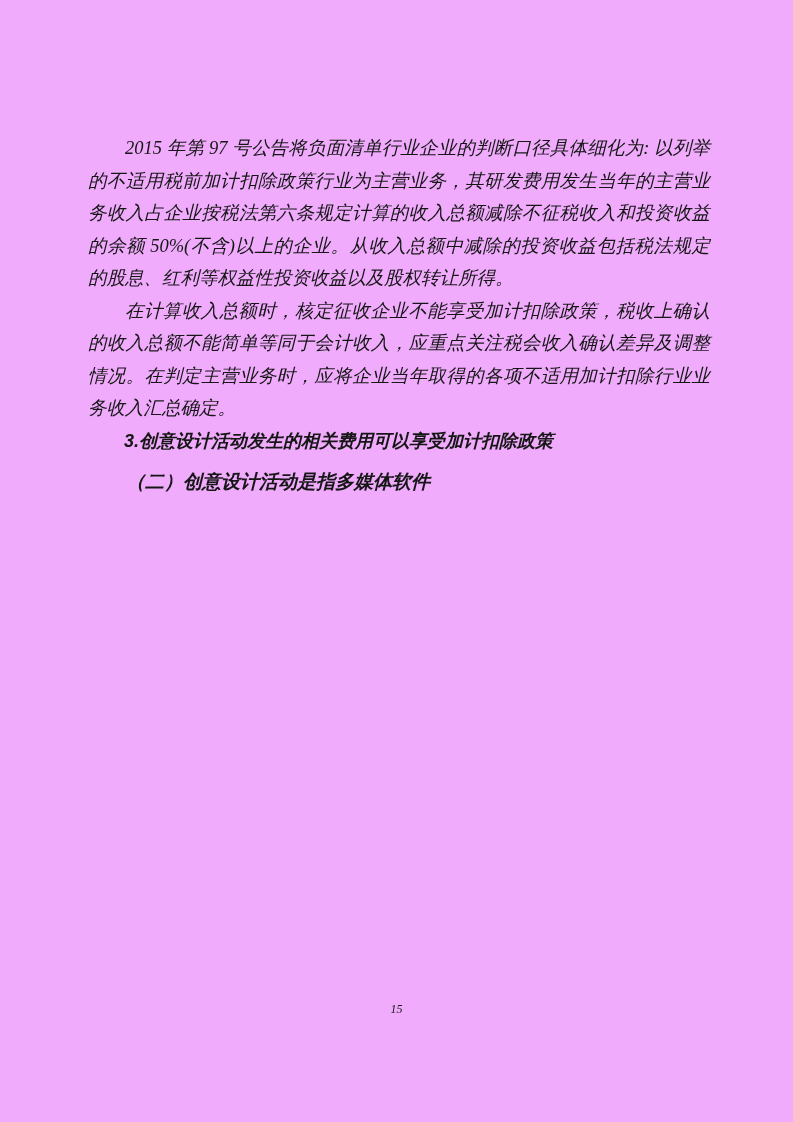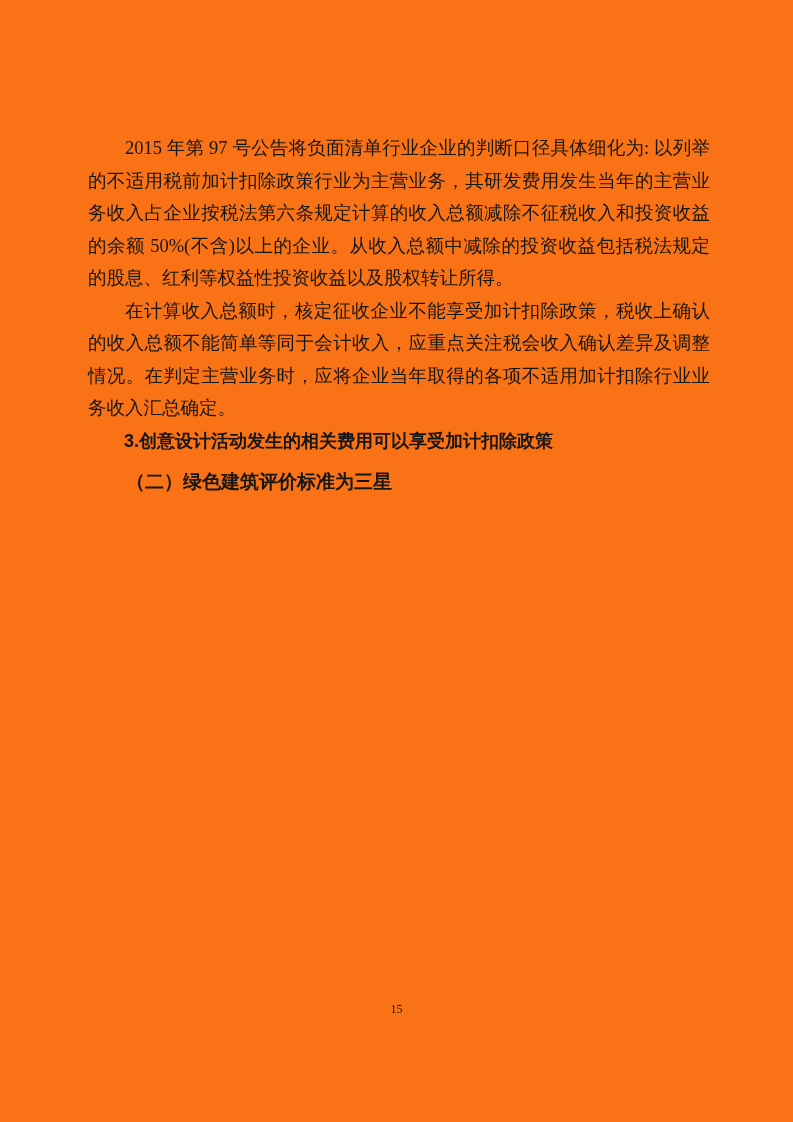--- a/index.html
+++ b/index.html
@@ -4,24 +4,25 @@
 <style>
   html, body {
     margin: 0;
     padding: 0;
     background: #ffffff;
   }
   .page {
     position: relative;
     width: 793px;
     height: 1122px;
-    background: #f97316;
+    background: #f0abfc;
     overflow: hidden;
     font-family: "Liberation Serif", "DejaVu Serif", serif;
     color: #161616;
+    font-style: italic;
   }
   .content {
     position: absolute;
     left: 88px;
     top: 132px;
     width: 622px;
   }
   .para {
     margin: 0;
     font-size: 18.5px;
@@ -56,16 +57,16 @@
   }
 </style>
 </head>
 <body>
 
 <div class="page">
   <div class="content">
     <p class="para">2015 年第 97 号公告将负面清单行业企业的判断口径具体细化为: 以列举的不适用税前加计扣除政策行业为主营业务，其研发费用发生当年的主营业务收入占企业按税法第六条规定计算的收入总额减除不征税收入和投资收益的余额 50%(不含)以上的企业。从收入总额中减除的投资收益包括税法规定的股息、红利等权益性投资收益以及股权转让所得。</p>
     <p class="para">在计算收入总额时，核定征收企业不能享受加计扣除政策，税收上确认的收入总额不能简单等同于会计收入，应重点关注税会收入确认差异及调整情况。在判定主营业务时，应将企业当年取得的各项不适用加计扣除行业业务收入汇总确定。</p>
     <p class="para h-num">3.创意设计活动发生的相关费用可以享受加计扣除政策</p>
-    <p class="para h-section">（二）绿色建筑评价标准为三星</p>
+    <p class="para h-section">（二）创意设计活动是指多媒体软件</p>
   </div>
   <div class="page-number">15</div>
 </div>
 
 </body></html>

